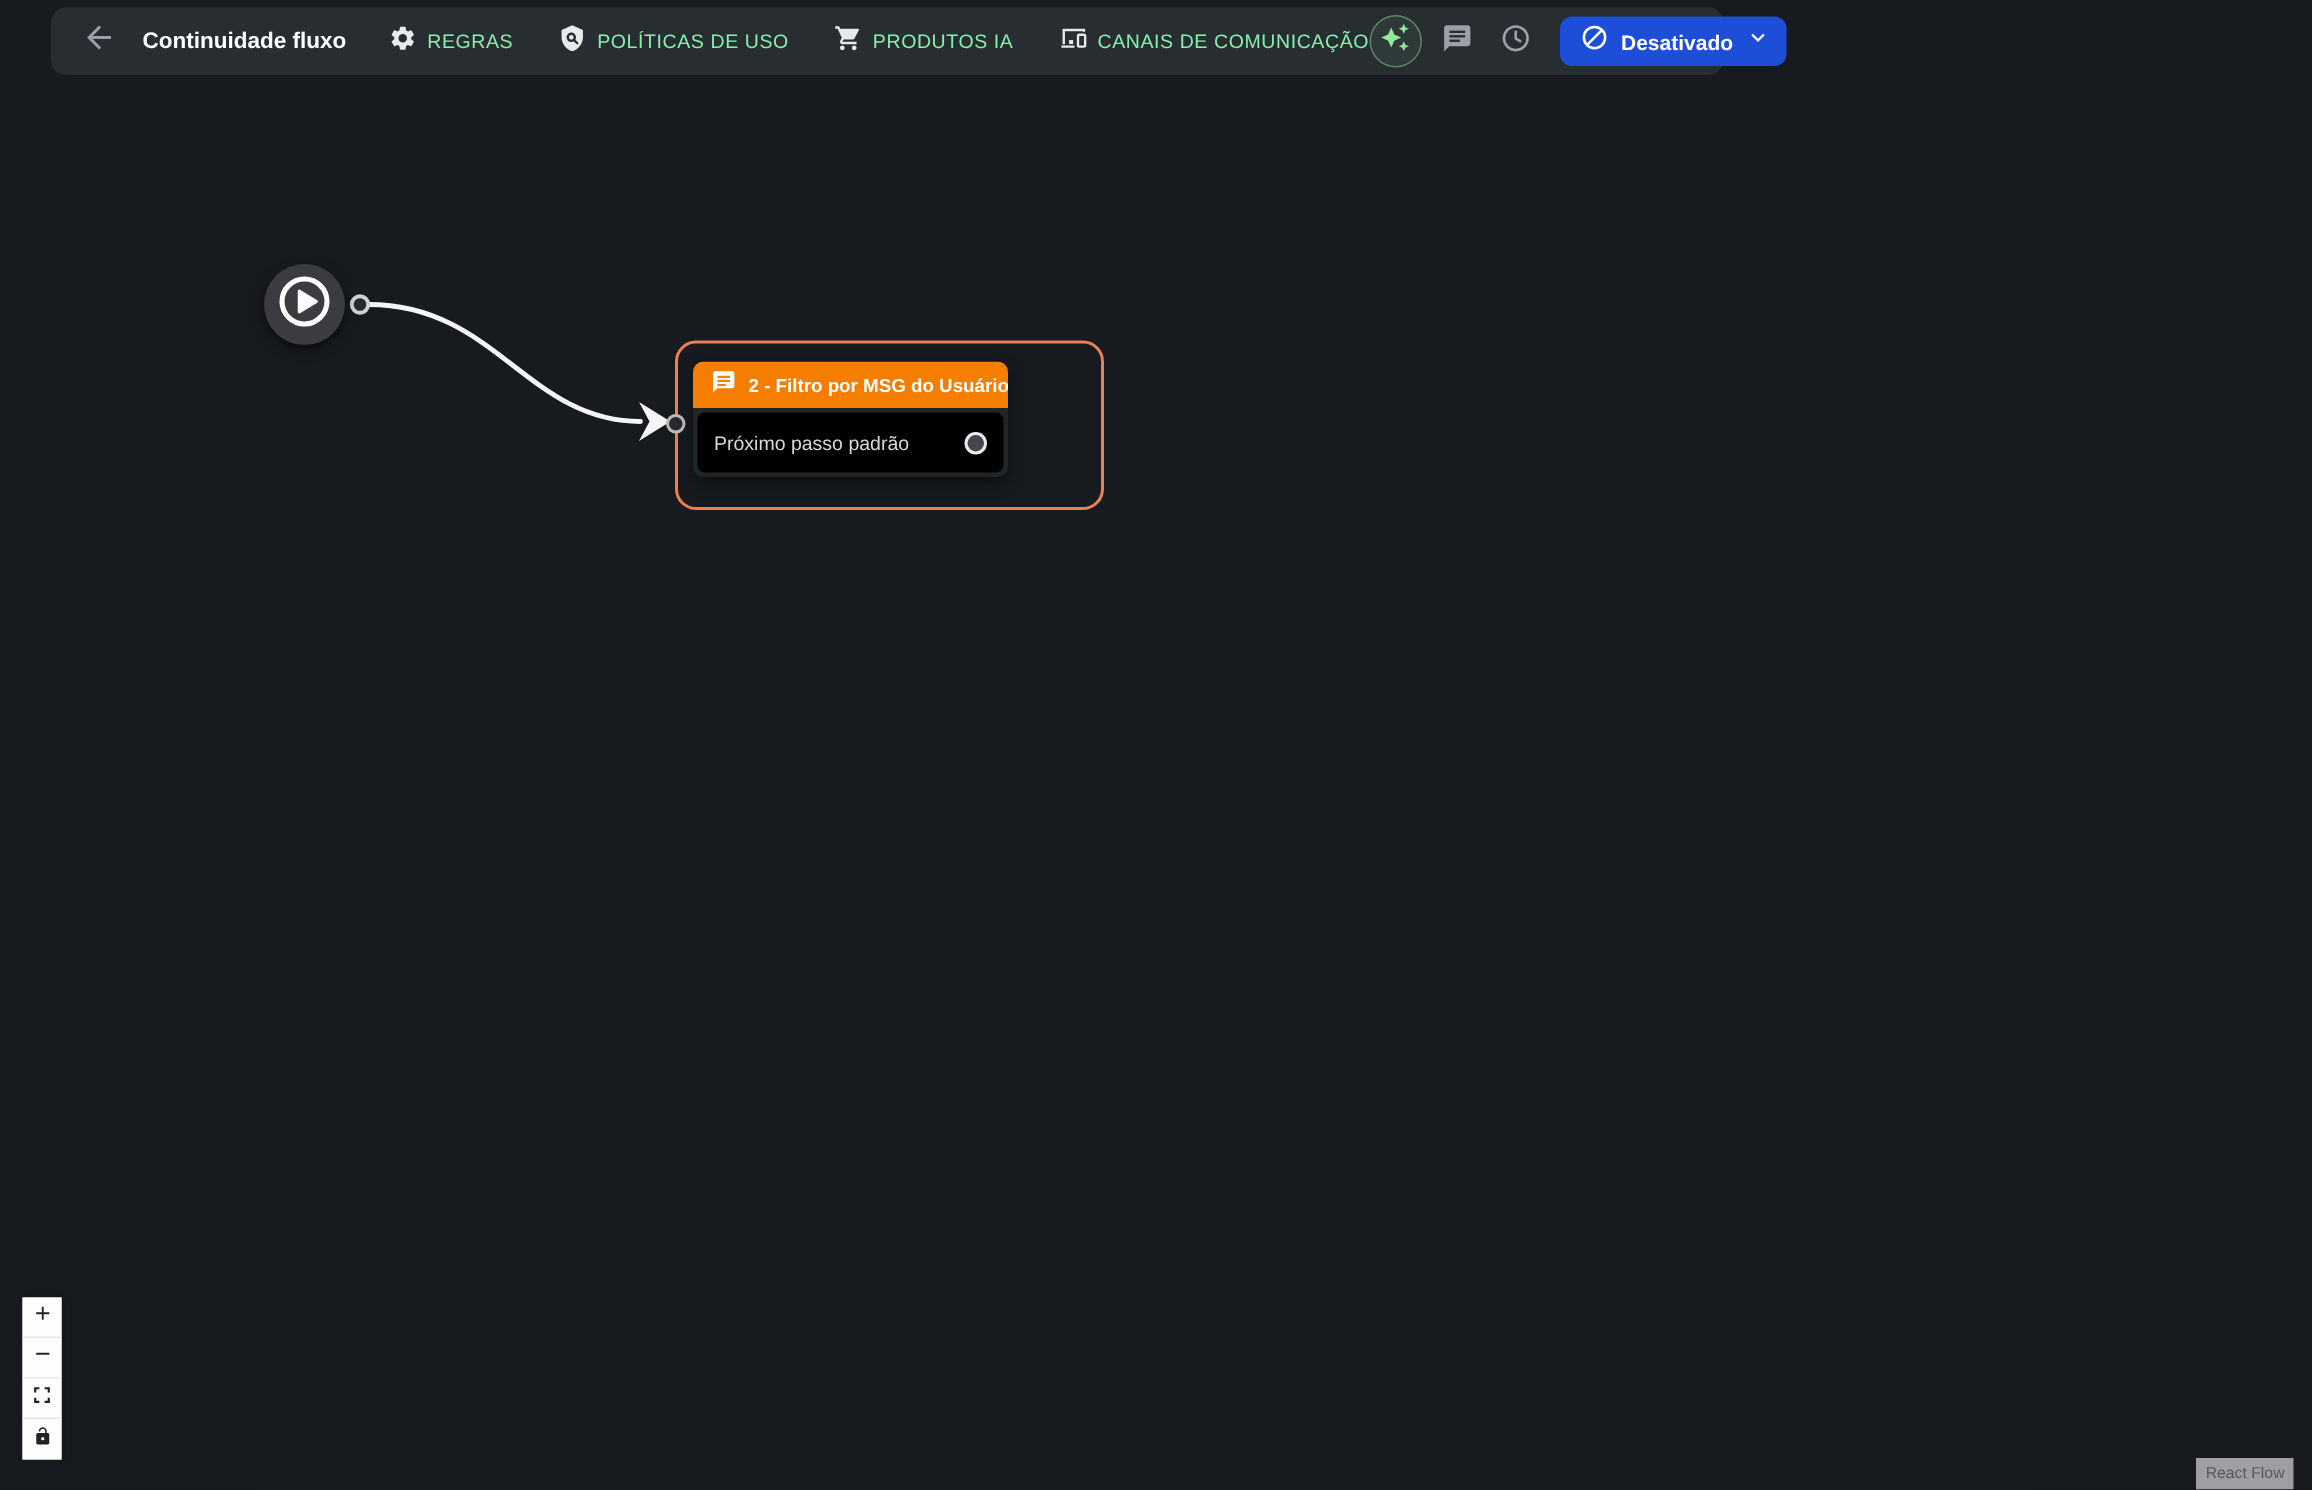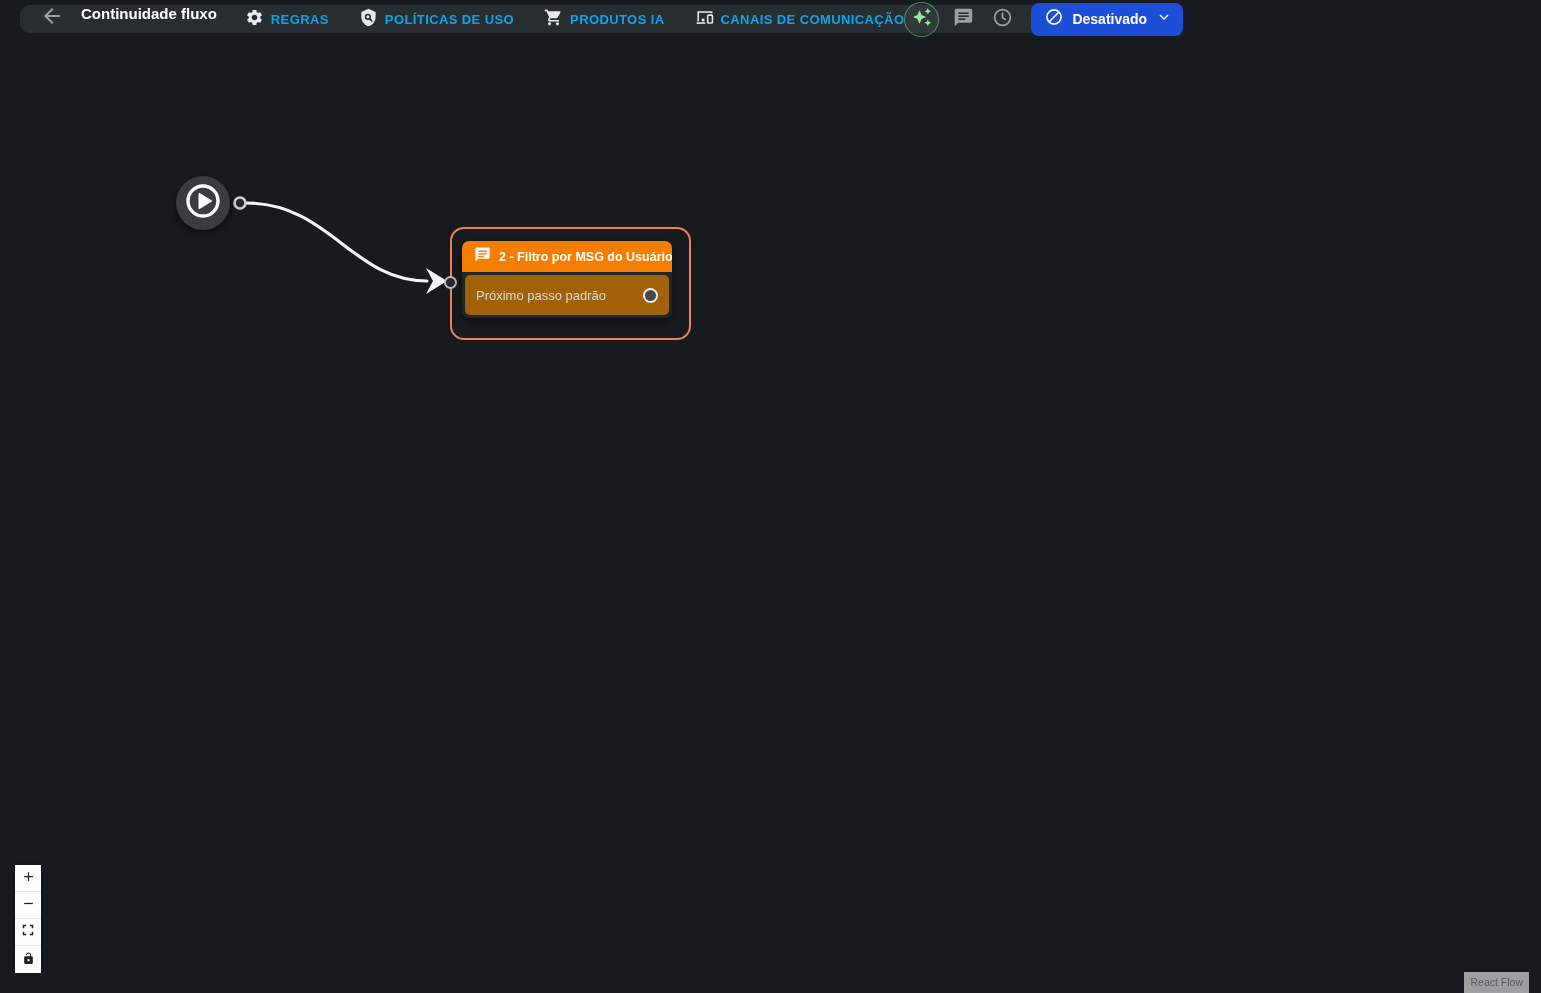--- a/index.html
+++ b/index.html
@@ -6,39 +6,39 @@
   html,body { width:1541px; height:993px; overflow:hidden; }
   body {
     background:#171b1f;
     font-family:"Liberation Sans", sans-serif;
     position:relative;
     color:#e8eaea;
   }
 
   
   .toolbar {
-    position:absolute; left:20px; top:5px; width:1115px; height:28px;
+    position:absolute; left:34px; top:5px; width:1115px; height:45px;
     background:#282d32; border-radius:10px;
-    display:flex; 
+    display:flex; align-items:center;
     padding:0 6px 0 19px;
     z-index:10;
   }
   .back-btn {
     width:26px; height:26px; display:flex; align-items:center; justify-content:center;
     margin-right:16px; cursor:pointer; flex:none;
   }
   .page-title {
     font-size:15px; font-weight:700; color:#fff; margin-right:28px; white-space:nowrap;
   }
   .nav { display:flex; align-items:center; gap:30px; }
   .nav-item {
     display:flex; align-items:center; gap:7px; cursor:pointer; white-space:nowrap;
   }
   .nav-item .label {
-    font-size:13px; font-weight:700; letter-spacing:.4px; color:#0ea5e9;
+    font-size:13px; font-weight:400; letter-spacing:.4px; color:#86efac;
   }
   .right-cluster { margin-left:auto; display:flex; align-items:center; gap:9px; }
   .sparkle-btn {
     width:35px; height:35px; border-radius:50%;
     border:1px solid rgba(144,232,154,.45);
     background:rgba(144,232,154,.07);
     display:flex; align-items:center; justify-content:center; cursor:pointer; flex:none;
   }
   .icon-btn {
     width:30px; height:30px; display:flex; align-items:center; justify-content:center;
@@ -57,37 +57,37 @@
 
   .start-node {
     position:absolute; left:176px; top:176px; width:54px; height:54px;
     background:#3a3c3f; border-radius:50%;
     box-shadow:0 3px 8px rgba(0,0,0,.55);
     display:flex; align-items:center; justify-content:center;
     cursor:pointer; z-index:3;
   }
 
   .node-selection {
-    position:absolute; left:450px; top:227px; width:241px; height:113px;
+    position:absolute; left:450px; top:227px; width:286px; height:113px;
     border:2px solid #ef7f50; border-radius:14px;
     z-index:2; cursor:pointer;
   }
   .node-card {
     position:absolute; left:10px; top:12px; width:210px;
     border-radius:7px; overflow:hidden;
     box-shadow:0 4px 10px rgba(0,0,0,.45);
   }
   .node-header {
     height:31px; background:#f57d00;
     display:flex; align-items:center; gap:8px; padding:0 12px;
   }
   .node-header .title { font-size:12.5px; font-weight:700; color:#fff; white-space:nowrap; }
   .node-body { background:#212428; padding:3px; }
   .node-row {
-    height:40px; background:#a16207; border-radius:5px;
+    height:40px; background:#000000; border-radius:5px;
     display:flex; align-items:center; padding:0 11px;
   }
   .node-row .label { font-size:13px; color:#d7d9da; white-space:nowrap; }
   .row-handle {
     margin-left:auto; width:15px; height:15px; border-radius:50%;
     background:#45494d; border:2.5px solid #ececec; cursor:crosshair; flex:none;
   }
   .target-handle {
     position:absolute; left:-8px; top:47px; width:13px; height:13px; border-radius:50%;
     background:#27292b; border:2.5px solid #b9bcbe; cursor:crosshair;

